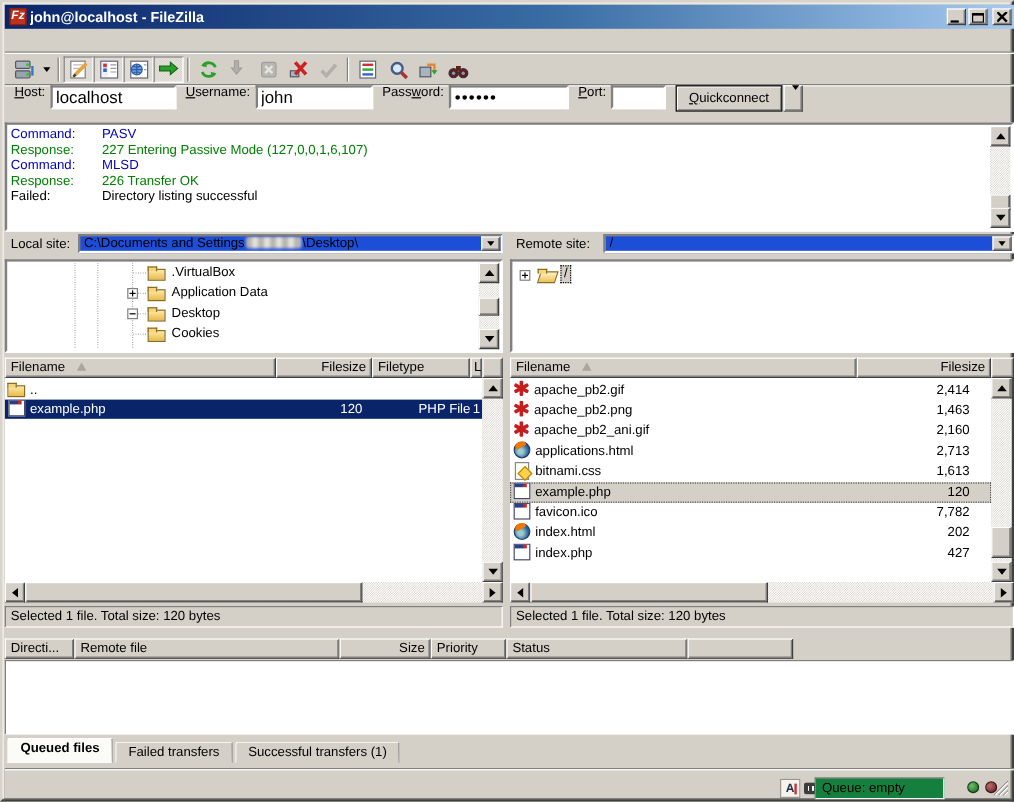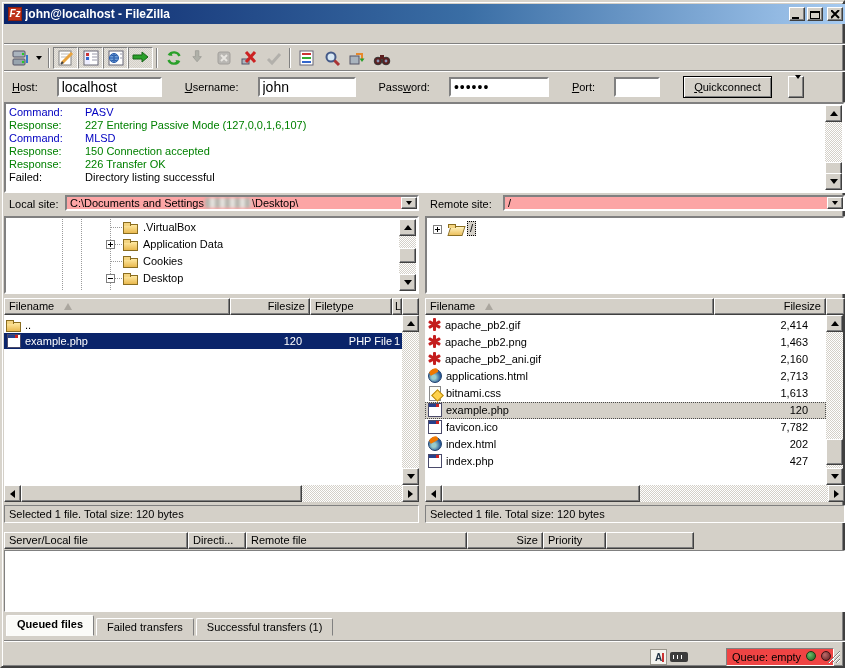--- a/index.html
+++ b/index.html
@@ -46,21 +46,21 @@
   .tbbtn.pressed{border-color:#808080 #fff #fff #808080;background-color:#e6e3dd;
     background-image:linear-gradient(45deg,#d4d0c8 25%,transparent 25%,transparent 75%,#d4d0c8 75%),
       linear-gradient(45deg,#d4d0c8 25%,transparent 25%,transparent 75%,#d4d0c8 75%);
     background-size:2px 2px;background-position:0 0,1px 1px;}
   .tbbtn.disabled{opacity:.45;filter:grayscale(.9);}
   .tbdrop{width:13px;height:22px;display:flex;align-items:center;justify-content:center;}
   .tbsep{width:2px;height:20px;margin:0 3px;border-left:1px solid #808080;border-right:1px solid #fff;}
   .dn-arrow{width:0;height:0;border:3px solid transparent;border-top:4px solid #000;margin-top:4px;}
 
   
-  .quickbar{left:0;top:67px;width:841px;height:31px;display:flex;align-items:center;gap:15px;}
+  .quickbar{left:0;top:67px;width:841px;height:31px;display:flex;align-items:flex-start;}
   .qlabel{margin-left:8px;margin-right:4px;white-space:nowrap;}
   .qlabel .u{text-decoration:underline;}
   .field{height:20px;border:2px solid;border-color:#808080 #fff #fff #808080;
     background:#fff;font-family:"Liberation Sans",sans-serif;font-size:14px;padding:0 3px;}
   .f-host{width:105px;}.f-user{width:98px;}.f-pass{width:100px;letter-spacing:1px;}.f-port{width:46px;}
   .qbtn{margin-left:8px;height:22px;padding:0 10px;background:#d4d0c8;
     border:1px solid #000;box-shadow:inset 1px 1px 0 #fff, inset -1px -1px 0 #808080;
     font-family:"Liberation Sans",sans-serif;font-size:11px;}
   .qbtn .u{text-decoration:underline;}
   .qdrop{width:16px;height:22px;margin-left:1px;}
@@ -84,21 +84,21 @@
   .sb-thumb{position:absolute;background:#d4d0c8;border:1px solid;
     border-color:#fff #404040 #404040 #fff;box-shadow:inset -1px -1px 0 #808080;}
   .t-up{width:0;height:0;border:4px solid transparent;border-bottom:5px solid #000;margin-top:-4px;}
   .t-dn{width:0;height:0;border:4px solid transparent;border-top:5px solid #000;margin-bottom:-4px;}
   .t-lf{width:0;height:0;border:4px solid transparent;border-right:5px solid #000;margin-left:-4px;}
   .t-rt{width:0;height:0;border:4px solid transparent;border-left:5px solid #000;margin-right:-4px;}
 
   
   .sitelabel{top:194px;white-space:nowrap;}
   .combo{top:191px;height:16px;border:2px solid;border-color:#808080 #fff #fff #808080;
-    background:#fca5a5;display:flex;align-items:center;padding-left:3px;}
+    background:#1d4ed8;display:flex;align-items:center;padding-left:3px;}
   .combo .val{flex:1;white-space:nowrap;overflow:hidden;}
   .combo-btn{position:absolute;right:0;top:0;bottom:0;width:16px;background:#d4d0c8;
     border:1px solid;border-color:#fff #404040 #404040 #fff;box-shadow:inset -1px -1px 0 #808080;
     display:flex;align-items:center;justify-content:center;}
   .redacted{display:inline-block;width:46px;height:10px;margin:0 1px;vertical-align:-1px;
     background:repeating-linear-gradient(90deg,#b8b5ae 0 5px,#e4e2dd 5px 10px);
     filter:blur(1.5px);border-radius:2px;}
 
   
   .treebox{top:212px;height:78px;border:2px solid;border-color:#808080 #fff #fff #808080;background:#fff;}
@@ -208,22 +208,22 @@
   
   .sbar{left:0;top:637px;width:841px;height:27px;border-top:1px solid #fff;box-shadow:0 -1px 0 #808080;}
   .dtype{left:646px;top:645px;width:17px;height:16px;background:#f4f3ef;
     border:1px solid #9a968c;display:flex;align-items:center;justify-content:center;
     font-weight:bold;font-size:10px;color:#234;}
   .dtype::after{content:'';position:absolute;right:2px;top:3px;width:2px;height:9px;background:#c33;}
   .speedbadge{left:666px;top:648px;width:18px;height:10px;background:#3c3c3c;border-radius:2px;
     background-image:linear-gradient(90deg,transparent 3px,#fff 3px,#fff 4px,transparent 4px,
       transparent 7px,#fff 7px,#fff 8px,transparent 8px,transparent 11px,#fff 11px,#fff 12px,transparent 12px);
     background-size:100% 4px;background-position:0 3px;background-repeat:no-repeat;}
-  .queuepanel{left:722px;top:644px;width:108px;height:18px;border:1px solid;
-    border-color:#808080 #fff #fff #808080;line-height:16px;padding-left:5px;background:#ef4444;}
+  .queuepanel{left:675px;top:644px;width:108px;height:18px;border:1px solid;
+    border-color:#808080 #fff #fff #808080;line-height:16px;padding-left:5px;background:#15803d;}
   .led{top:647px;width:10px;height:10px;border-radius:50%;}
   .led-green{left:802px;background:radial-gradient(circle at 35% 35%,#6cc06c,#1e5c1e);border:1px solid #143c14;}
   .led-red{left:817px;background:radial-gradient(circle at 35% 35%,#c06a6a,#5c1e1e);border:1px solid #3c1414;}
   .grip{right:1px;bottom:1px;width:13px;height:13px;}
 </style>
 </head>
 <body>
 
 <div id="window">
 <div id="inner">
@@ -393,23 +393,20 @@
     <div class="logline log-command">
           <span class="loglabel">Command:</span><span class="logtext">PASV</span>
         </div>
           <div class="logline log-response">
           <span class="loglabel">Response:</span><span class="logtext">227 Entering Passive Mode (127,0,0,1,6,107)</span>
         </div>
           <div class="logline log-command">
           <span class="loglabel">Command:</span><span class="logtext">MLSD</span>
         </div>
           <div class="logline log-response">
-          <span class="loglabel">Response:</span><span class="logtext">150 Connection accepted</span>
-        </div>
-          <div class="logline log-response">
           <span class="loglabel">Response:</span><span class="logtext">226 Transfer OK</span>
         </div>
           <div class="logline log-status">
           <span class="loglabel">Failed:</span><span class="logtext">Directory listing successful</span>
         </div>
         </div>
     <div class="sb-v" style="right:1px;top:1px;bottom:1px;">
       <div class="checker" style="position:absolute;inset:0;"></div>
       <div class="sb-btn" style="top:0;">
             <span class="t-up"></span>
@@ -448,31 +445,31 @@
 
           <span class="fileicon fi-folder"><span class="x3"></span></span>
           <span class="tlabel">.VirtualBox</span>
         </div>
           <div class="trow exp-plus">
           <span class="connector"></span>
           <span class="expander"></span>
           <span class="fileicon fi-folder"><span class="x3"></span></span>
           <span class="tlabel">Application Data</span>
         </div>
-          <div class="trow exp-none">
-          <span class="connector"></span>
-
-          <span class="fileicon fi-folder"><span class="x3"></span></span>
-          <span class="tlabel">Cookies</span>
-        </div>
           <div class="trow exp-minus">
           <span class="connector"></span>
           <span class="expander"></span>
           <span class="fileicon fi-folder"><span class="x3"></span></span>
           <span class="tlabel">Desktop</span>
+        </div>
+          <div class="trow exp-none">
+          <span class="connector"></span>
+
+          <span class="fileicon fi-folder"><span class="x3"></span></span>
+          <span class="tlabel">Cookies</span>
         </div>
         </div>
     <div class="sb-v" style="right:1px;top:1px;bottom:1px;">
       <div class="checker" style="position:absolute;inset:0;"></div>
       <div class="sb-btn" style="top:0;">
             <span class="t-up"></span>
           </div>
       <div class="sb-thumb" style="left:0;width:17px;top:29px;height:15px;"></div>
       <div class="sb-btn" style="bottom:0;">
             <span class="t-dn"></span>
@@ -598,25 +595,25 @@
         </div>
     <div class="sb-thumb" style="top:0;height:17px;left:17px;width:198px;"></div>
     <div class="sb-btn" style="right:0;">
           <span class="t-rt"></span>
         </div>
   </div>
 
   <div class="abs statusline rstatus">Selected 1 file. Total size: 120 bytes</div>
 
   <div class="abs qheader">
-    <div class="hcell qc0">Server/Local file</div>
     <div class="hcell qc1">Directi...</div>
     <div class="hcell qc2">Remote file</div>
     <div class="hcell qc3 num">Size</div>
     <div class="hcell qc4">Priority</div>
+    <div class="hcell qc5">Status</div>
     <div class="hcell qc6"></div>
   </div>
   <div class="abs qlist"></div>
 
   <div class="abs tabs">
     <div class="tab active">Queued files</div>
     <div class="tab">Failed transfers</div>
     <div class="tab">Successful transfers (1)</div>
   </div>
 

